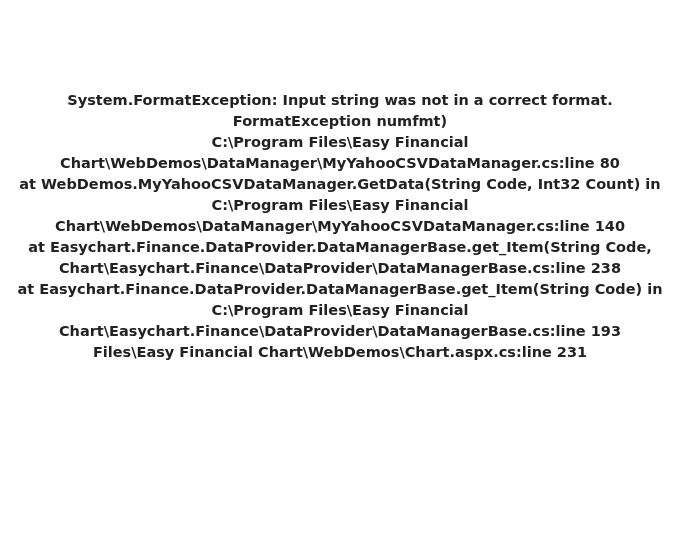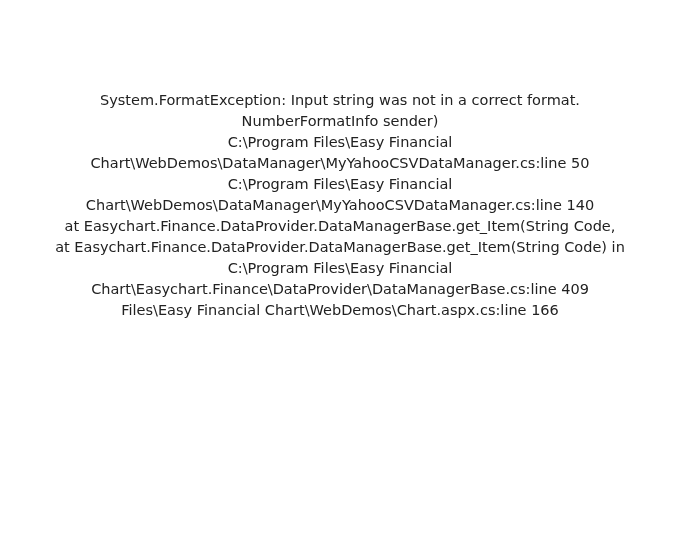--- a/index.html
+++ b/index.html
@@ -11,20 +11,21 @@
     height: 546px;
     background: #ffffff;
     font-family: "DejaVu Sans", sans-serif;
     overflow: hidden;
   }
   .page {
     width: 567px;
     height: 546px;
     position: relative;
     box-sizing: border-box;
+    font-weight: bold;
   }
   .error-block {
     position: absolute;
     left: 0;
     top: 90px;
     width: 680px;
     text-align: center;
     color: #222222;
     font-size: 14.5px;
     line-height: 21px;
@@ -35,24 +36,26 @@
     white-space: pre-wrap;
     word-break: break-word;
   }
 </style>
 </head>
 <body>
 
 <div class="page">
   <div class="error-block">
     <span class="error-line">System.FormatException: Input string was not in a correct format.</span>
-    <span class="error-line">NumberFormatInfo sender)</span>
+    <span class="error-line">FormatException numfmt)</span>
     <span class="error-line">C:\Program Files\Easy Financial</span>
-    <span class="error-line">Chart\WebDemos\DataManager\MyYahooCSVDataManager.cs:line 50</span>
+    <span class="error-line">Chart\WebDemos\DataManager\MyYahooCSVDataManager.cs:line 80</span>
+    <span class="error-line">at WebDemos.MyYahooCSVDataManager.GetData(String Code, Int32 Count) in</span>
     <span class="error-line">C:\Program Files\Easy Financial</span>
     <span class="error-line">Chart\WebDemos\DataManager\MyYahooCSVDataManager.cs:line 140</span>
     <span class="error-line">at Easychart.Finance.DataProvider.DataManagerBase.get_Item(String Code,</span>
+    <span class="error-line">Chart\Easychart.Finance\DataProvider\DataManagerBase.cs:line 238</span>
     <span class="error-line">at Easychart.Finance.DataProvider.DataManagerBase.get_Item(String Code) in</span>
     <span class="error-line">C:\Program Files\Easy Financial</span>
-    <span class="error-line">Chart\Easychart.Finance\DataProvider\DataManagerBase.cs:line 409</span>
-    <span class="error-line">Files\Easy Financial Chart\WebDemos\Chart.aspx.cs:line 166</span>
+    <span class="error-line">Chart\Easychart.Finance\DataProvider\DataManagerBase.cs:line 193</span>
+    <span class="error-line">Files\Easy Financial Chart\WebDemos\Chart.aspx.cs:line 231</span>
   </div>
 </div>
 
 </body></html>

